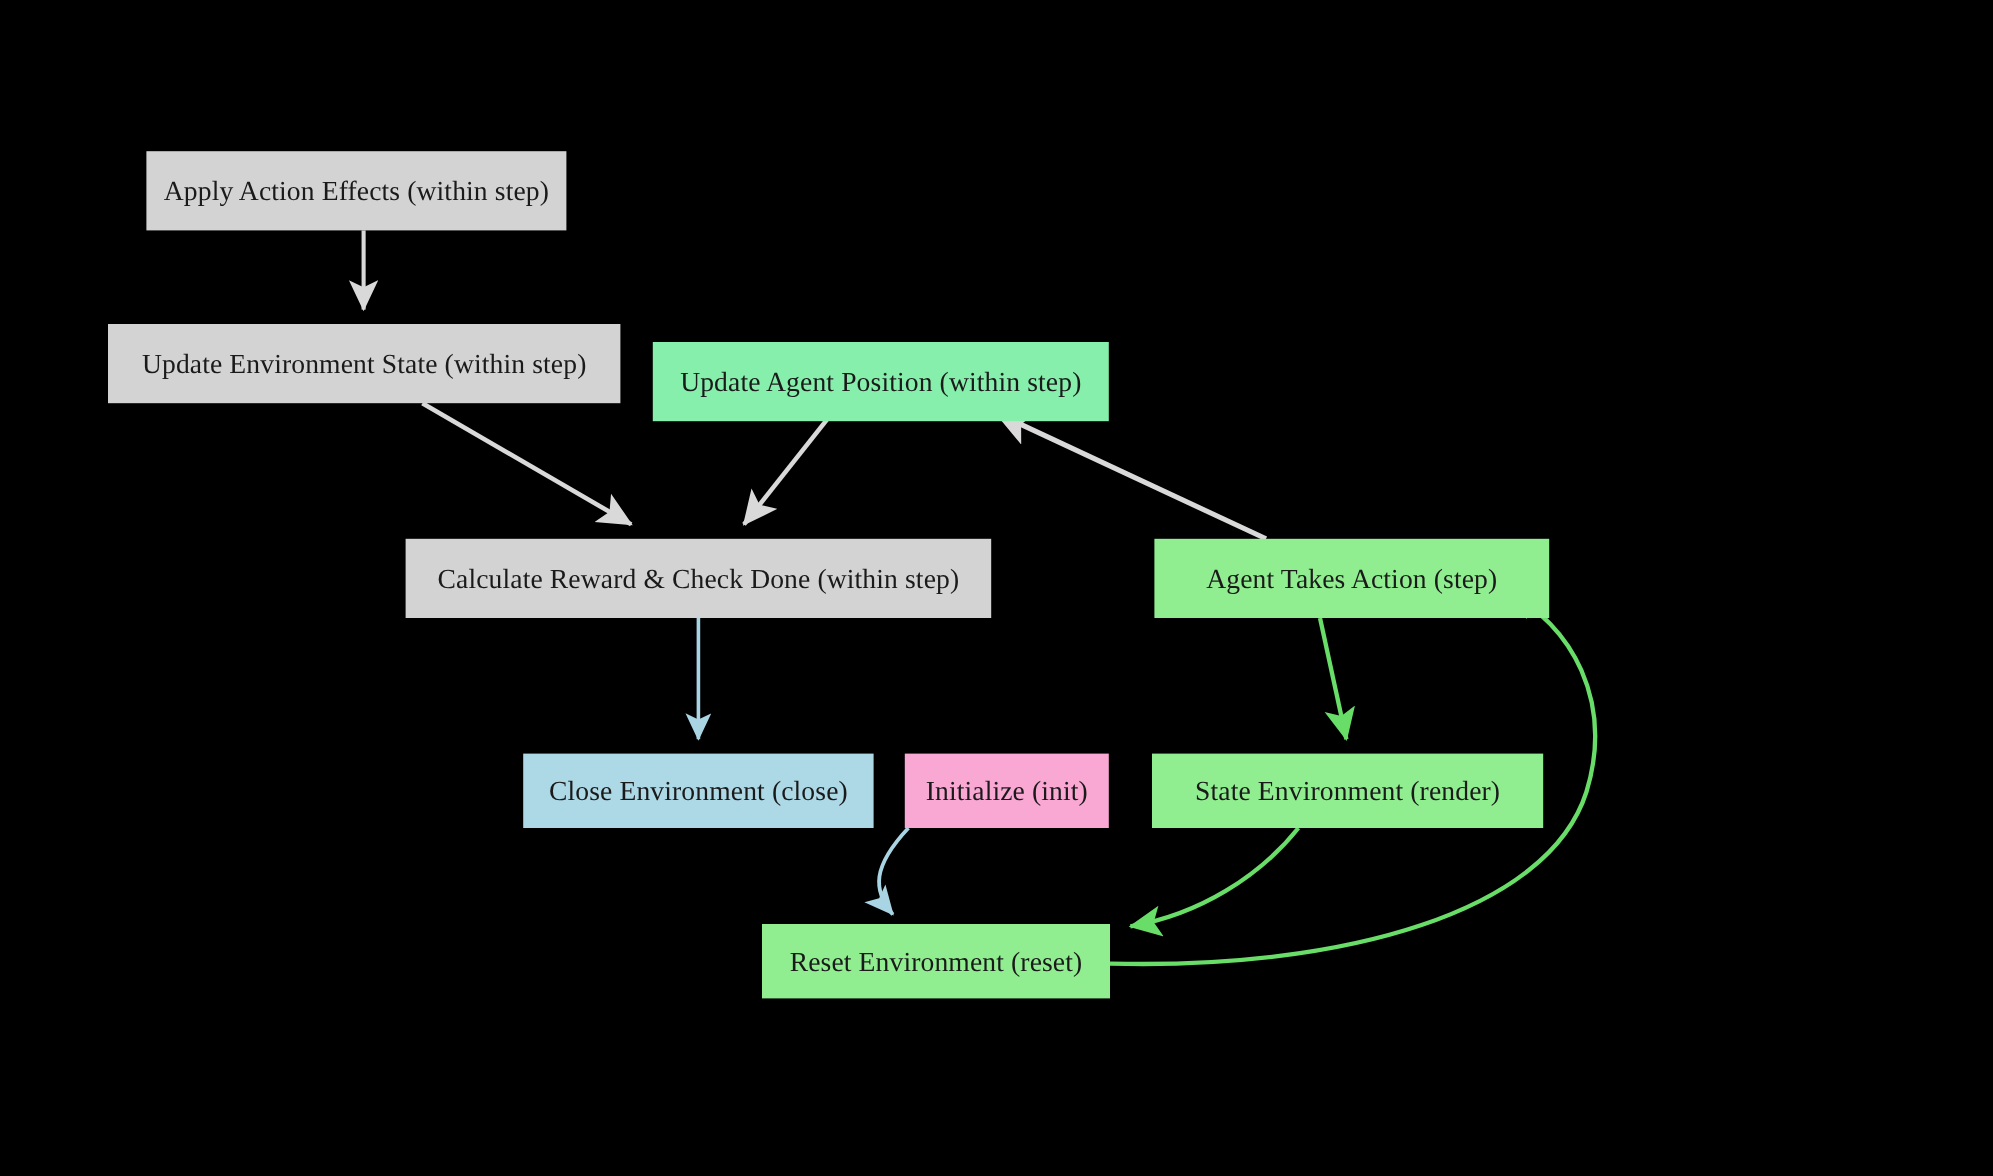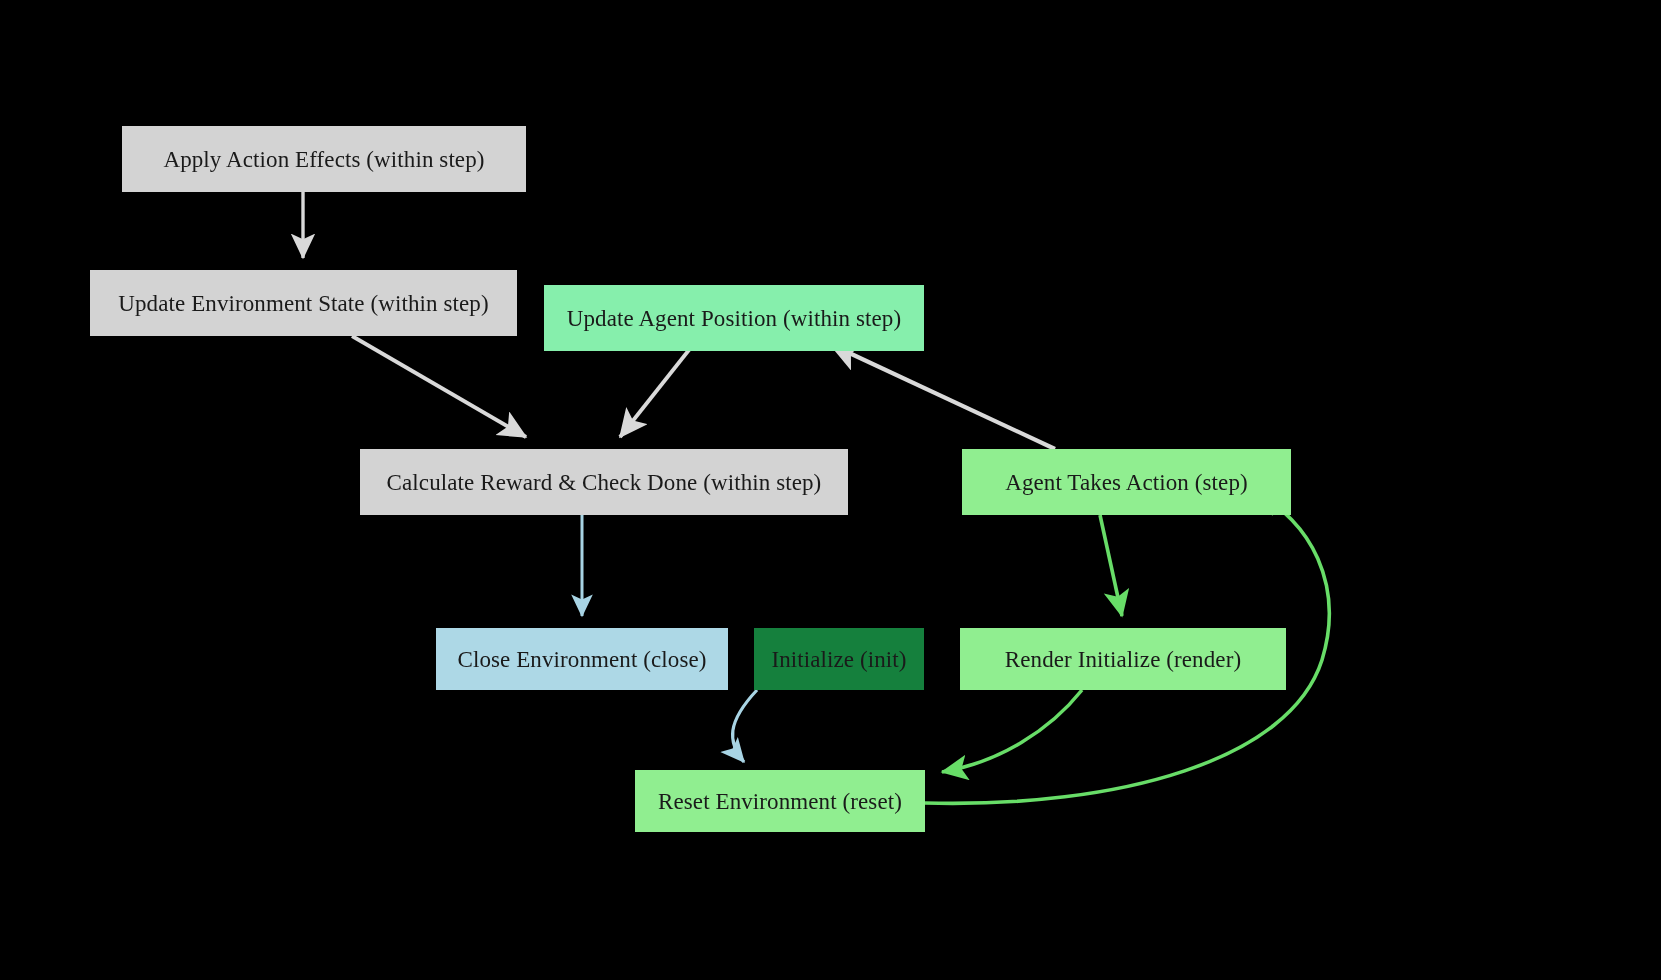--- a/index.html
+++ b/index.html
@@ -74,49 +74,49 @@
 
     <path d="M 757,690 C 727,722 727,742 744,762" fill="none" stroke="#a8d4e4" stroke-width="3.2" marker-end="url(#ah-blue)"></path>
 
     <path d="M 1100,515 L 1122,616" fill="none" stroke="#68dd68" stroke-width="3.6" marker-end="url(#ah-green)"></path>
 
     <path d="M 1082,690 C 1050,730 1000,762 942,772" fill="none" stroke="#68dd68" stroke-width="3.6" marker-end="url(#ah-green)"></path>
 
     <path d="M 925,803 C 1120,808 1290,760 1322,660 C 1345,585 1310,520 1255,493" fill="none" stroke="#68dd68" stroke-width="3.6" marker-end="url(#ah-green)"></path>
   </svg>
 
-  <div class="node" style="left:122px; top:126px; width:404px; height:66px; background:#d3d3d3;">
+  <div class="node" style="left:122px; top:126px; width:350px; height:66px; background:#d3d3d3;">
     <span class="node-label">Apply Action Effects (within step)</span>
   </div>
 
   <div class="node" style="left:90px; top:270px; width:427px; height:66px; background:#d3d3d3;">
     <span class="node-label">Update Environment State (within step)</span>
   </div>
 
   <div class="node" style="left:544px; top:270px; width:380px; height:66px; background:#86efac;margin-top:15px;">
     <span class="node-label">Update Agent Position (within step)</span>
   </div>
 
-  <div class="node" style="left:338px; top:449px; width:488px; height:66px; background:#d3d3d3;margin-left:22px;">
+  <div class="node" style="left:338px; top:449px; width:488px; height:66px; background:#d3d3d3;">
     <span class="node-label">Calculate Reward &amp; Check Done (within step)</span>
   </div>
 
   <div class="node" style="left:962px; top:449px; width:329px; height:66px; background:#90ee90;">
     <span class="node-label">Agent Takes Action (step)</span>
   </div>
 
   <div class="node" style="left:436px; top:628px; width:292px; height:62px; background:#add8e6;justify-content:center;">
     <span class="node-label">Close Environment (close)</span>
   </div>
 
-  <div class="node" style="left:754px; top:628px; width:170px; height:62px; background:#15803d;">
+  <div class="node" style="left:754px; top:628px; width:170px; height:62px; background:#f9a8d4;">
     <span class="node-label">Initialize (init)</span>
   </div>
 
   <div class="node" style="left:960px; top:628px; width:326px; height:62px; background:#90ee90;">
-    <span class="node-label">Render Initialize (render)</span>
+    <span class="node-label">State Environment (render)</span>
   </div>
 
   <div class="node" style="left:635px; top:770px; width:290px; height:62px; background:#90ee90;">
     <span class="node-label">Reset Environment (reset)</span>
   </div>
 
 </div>
 
 </body></html>

